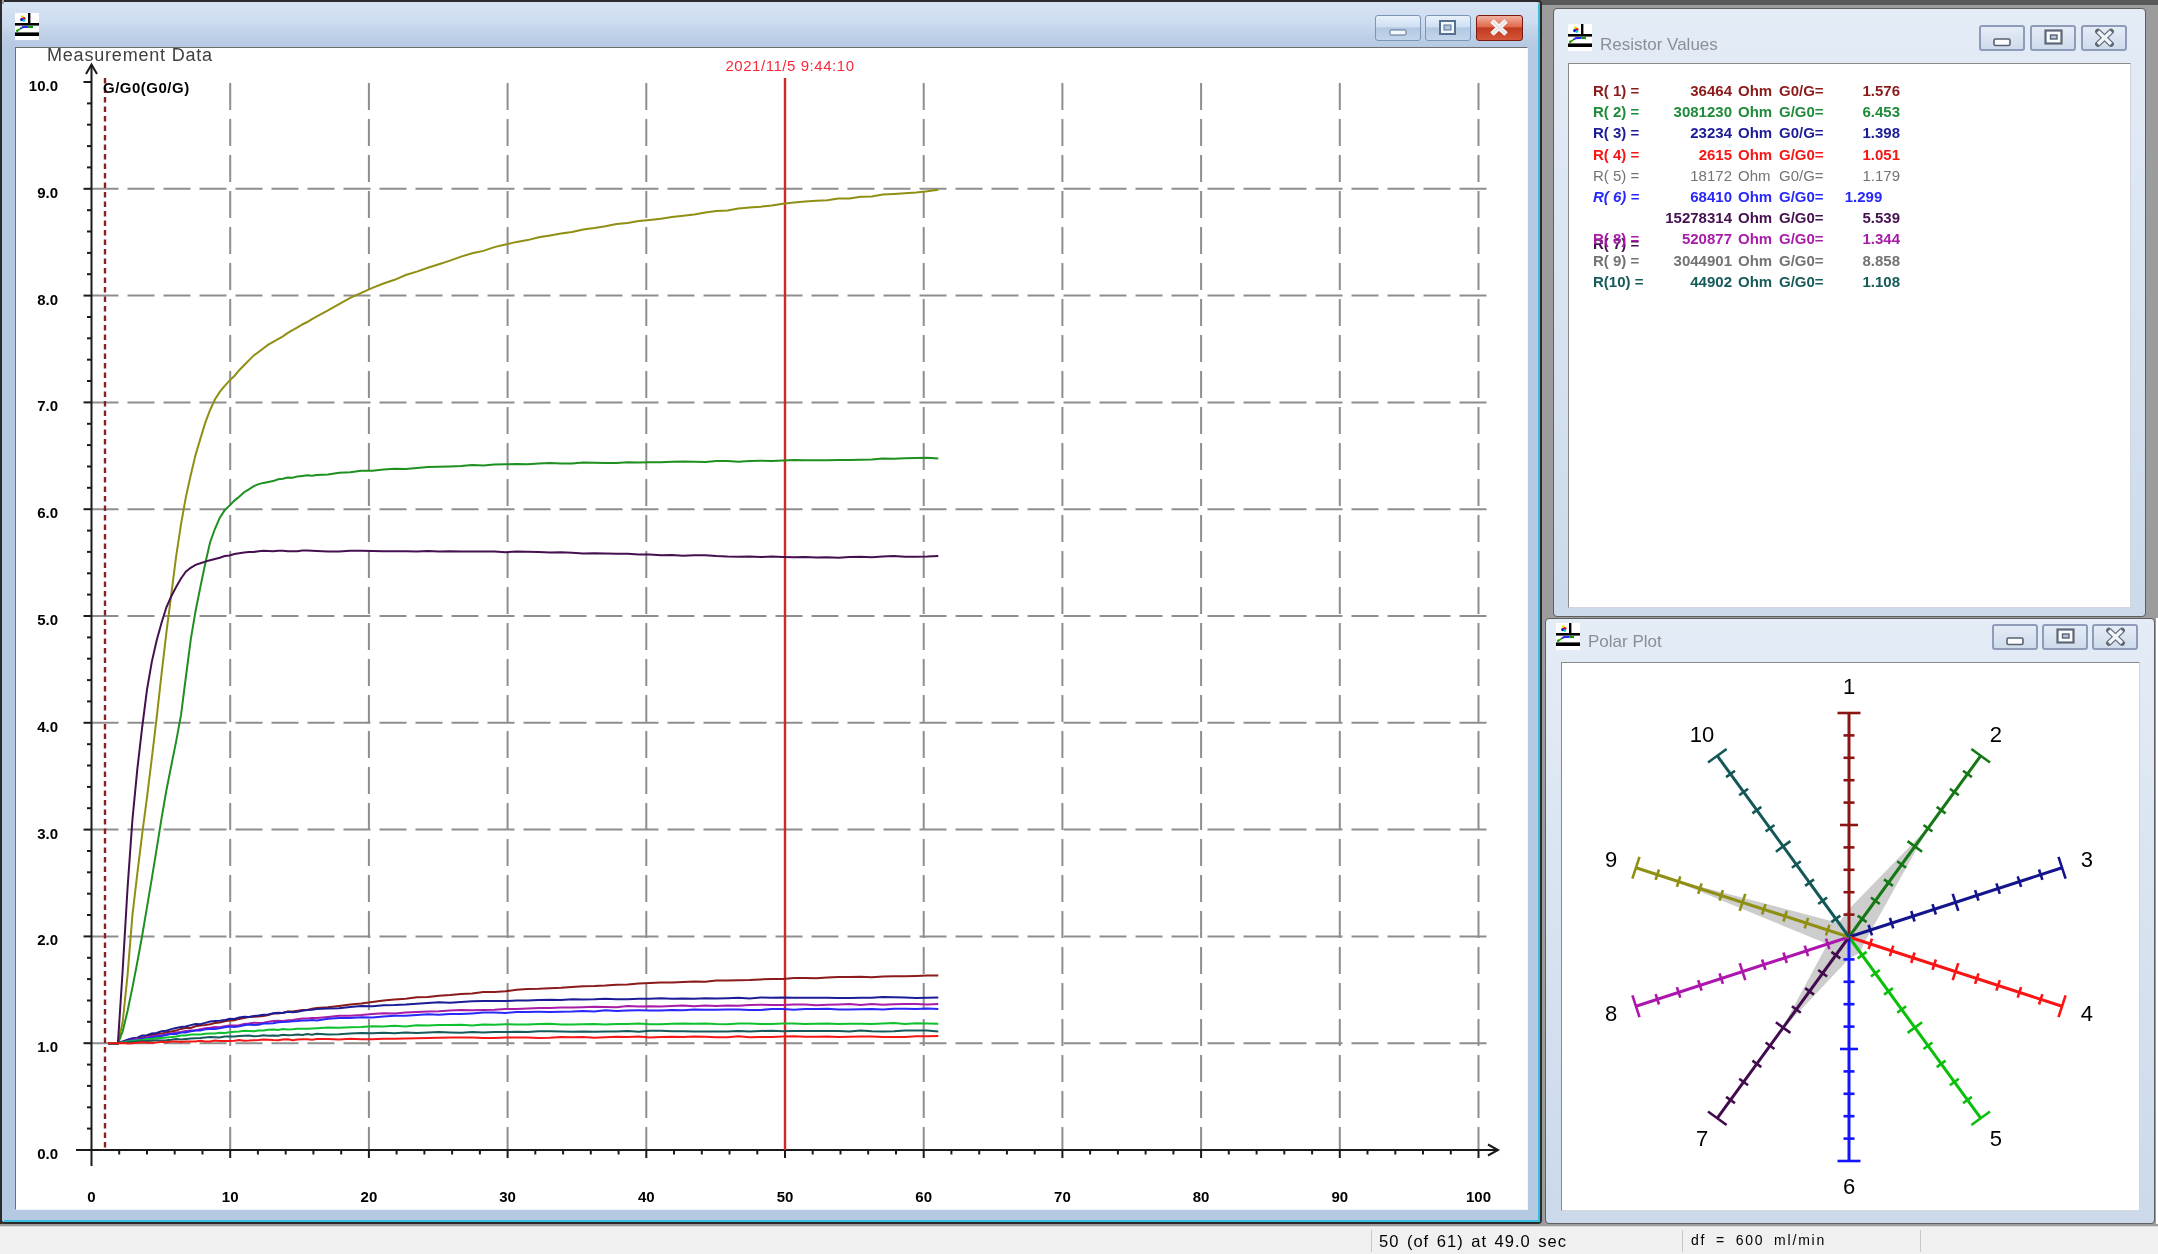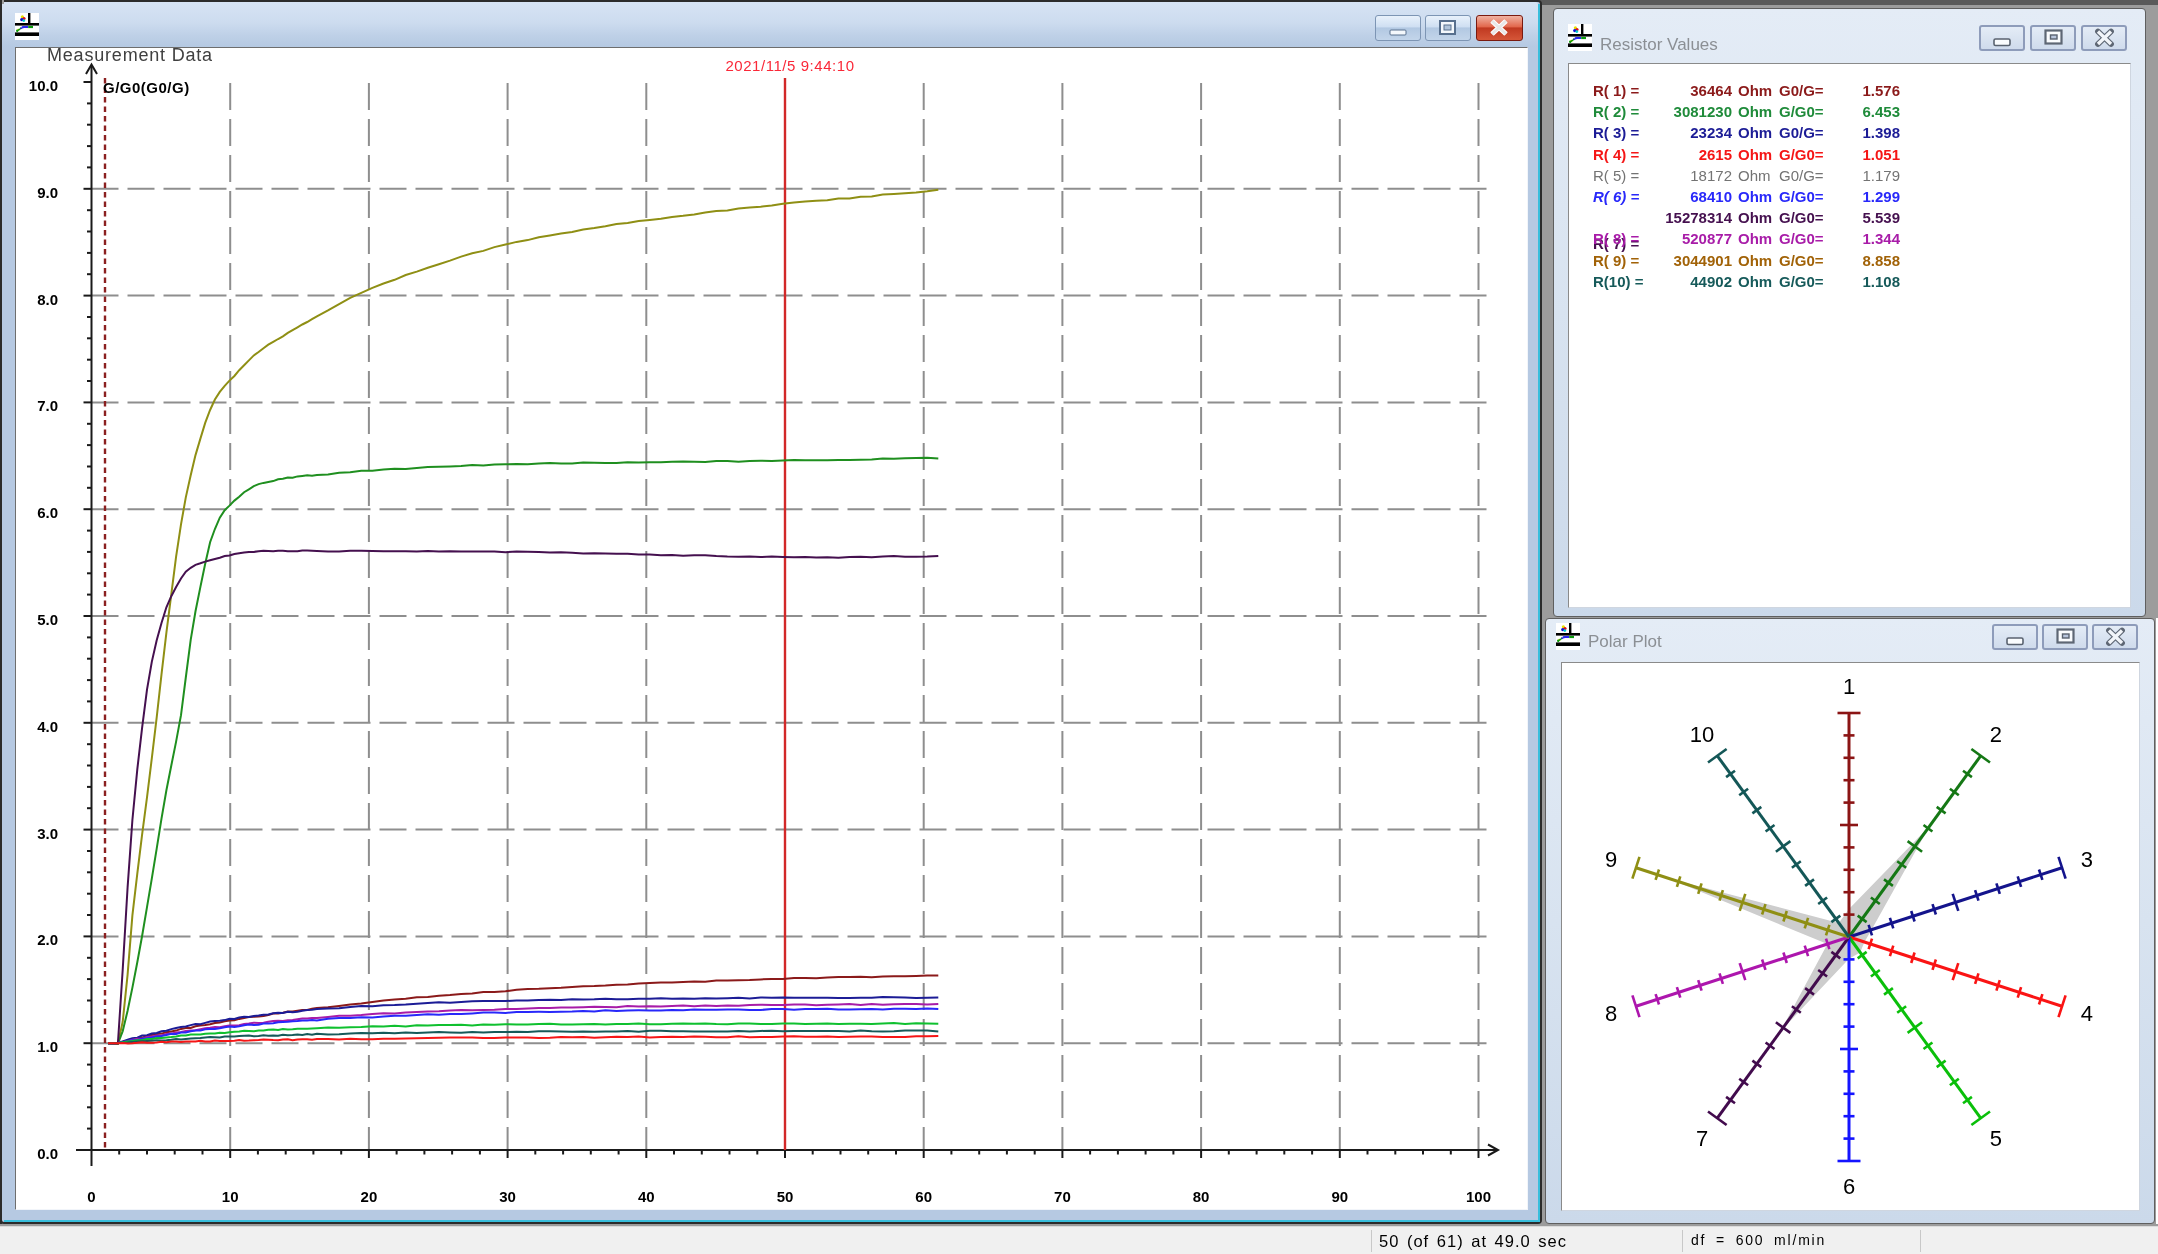--- a/index.html
+++ b/index.html
@@ -260,37 +260,37 @@
         <span style="position:absolute;left:63px;width:100px;text-align:right;">18172</span>
         <span style="position:absolute;left:169px;">Ohm</span>
         <span style="position:absolute;left:210px;">G0/G=</span>
         <span style="position:absolute;left:258px;width:73px;text-align:right;">1.179</span>
       </div>
 <div style="position:absolute;left:0;top:124px;width:100%;height:21px;color:#2828fa;font-size:15px;font-weight:bold;">
         <span style="position:absolute;left:24px;font-style:italic;">R( 6) =</span>
         <span style="position:absolute;left:63px;width:100px;text-align:right;">68410</span>
         <span style="position:absolute;left:169px;">Ohm</span>
         <span style="position:absolute;left:210px;">G/G0=</span>
-        <span style="position:absolute;left:258px;width:73px;text-align:right;">1.299</span>
+        <span style="position:absolute;left:258px;width:73px;text-align:center;">1.299</span>
       </div>
 <div style="position:absolute;left:0;top:145px;width:100%;height:21px;color:#45104f;font-size:15px;font-weight:bold;">
         <span style="position:absolute;left:24px;margin-top:26px;">R( 7) =</span>
         <span style="position:absolute;left:63px;width:100px;text-align:right;">15278314</span>
         <span style="position:absolute;left:169px;">Ohm</span>
         <span style="position:absolute;left:210px;">G/G0=</span>
         <span style="position:absolute;left:258px;width:73px;text-align:right;">5.539</span>
       </div>
 <div style="position:absolute;left:0;top:166px;width:100%;height:21px;color:#a81ca8;font-size:15px;font-weight:bold;">
         <span style="position:absolute;left:24px;">R( 8) =</span>
         <span style="position:absolute;left:63px;width:100px;text-align:right;">520877</span>
         <span style="position:absolute;left:169px;">Ohm</span>
         <span style="position:absolute;left:210px;">G/G0=</span>
         <span style="position:absolute;left:258px;width:73px;text-align:right;">1.344</span>
       </div>
-<div style="position:absolute;left:0;top:188px;width:100%;height:21px;color:#a16207;font-size:15px;font-weight:bold;">
+<div style="position:absolute;left:0;top:188px;width:100%;height:21px;color:#737373;font-size:15px;font-weight:bold;">
         <span style="position:absolute;left:24px;">R( 9) =</span>
         <span style="position:absolute;left:63px;width:100px;text-align:right;">3044901</span>
         <span style="position:absolute;left:169px;">Ohm</span>
         <span style="position:absolute;left:210px;">G/G0=</span>
         <span style="position:absolute;left:258px;width:73px;text-align:right;">8.858</span>
       </div>
 <div style="position:absolute;left:0;top:209px;width:100%;height:21px;color:#165a5a;font-size:15px;font-weight:bold;">
         <span style="position:absolute;left:24px;">R(10) =</span>
         <span style="position:absolute;left:63px;width:100px;text-align:right;">44902</span>
         <span style="position:absolute;left:169px;">Ohm</span>

